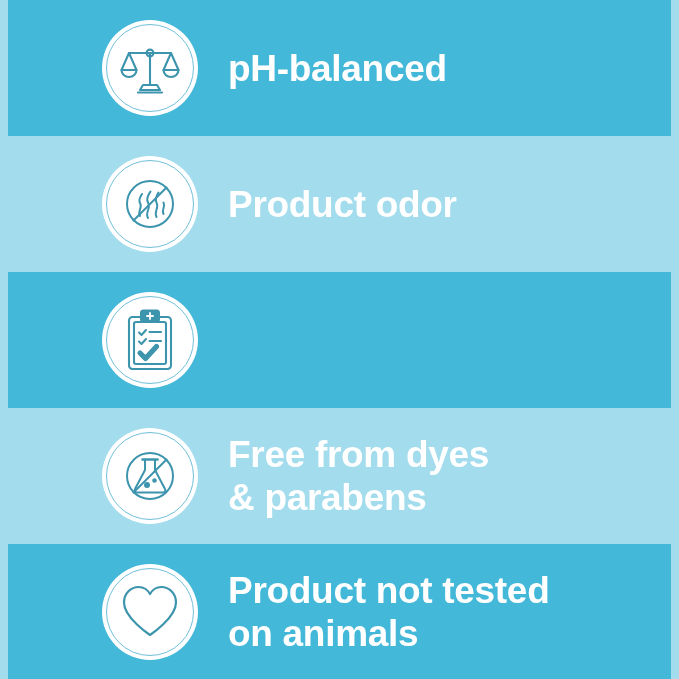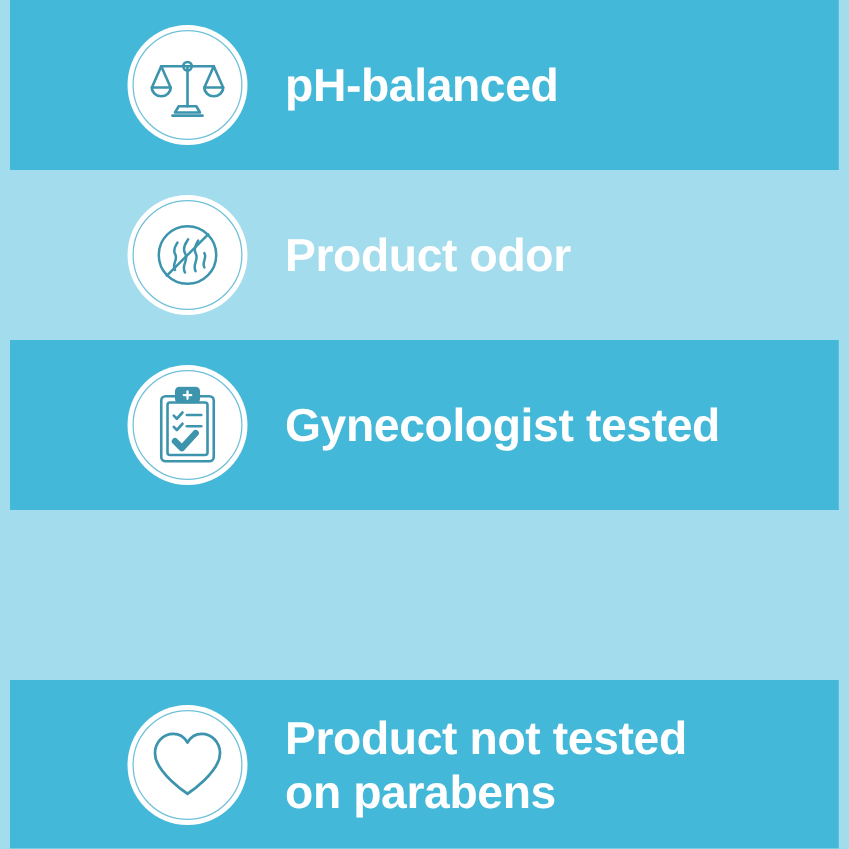--- a/index.html
+++ b/index.html
@@ -155,34 +155,53 @@
             <line x1="27" y1="7" x2="33" y2="7" stroke="#FFFFFF" stroke-width="1.8"></line>
             <path d="M19 23.5 l2.5 2.5 l4.5 -5"></path>
             <line x1="29.5" y1="23" x2="41" y2="23"></line>
             <path d="M19 32.5 l2.5 2.5 l4.5 -5"></path>
             <line x1="29.5" y1="32" x2="41" y2="32"></line>
             <path d="M20 44 l5.5 5.5 l11 -12" stroke-width="5.2"></path>
           </svg>
         </div>
         <div class="icon-ring"></div>
       </div>
-      <div class="label">Gynecologist tested</div>
-    </div>
-  </div>
-
+    </div>
+  </div>
+
+  <div class="band light" style="top:408px;">
+    <div class="band-bg"></div>
+    <div class="band-inner">
+      <div class="icon-wrap">
+        <div class="icon-circle">
+          <svg width="64" height="64" viewBox="0 0 64 64" fill="none" stroke="#3D94AD" stroke-width="2" stroke-linecap="round" stroke-linejoin="round">
+            <circle cx="32" cy="32" r="23"></circle>
+            <line x1="15.5" y1="48.5" x2="48.5" y2="15.5"></line>
+            <path d="M27 16 v10 L17 45 a2.4 2.4 0 0 0 2.1 3.6 h25.8 a2.4 2.4 0 0 0 2.1 -3.6 L37 26 V16"></path>
+            <line x1="24.5" y1="15.5" x2="39.5" y2="15.5" stroke-width="2.6"></line>
+            <circle cx="29" cy="41" r="2" fill="#3D94AD"></circle>
+            <circle cx="36.5" cy="36.5" r="1.3" fill="#3D94AD"></circle>
+          </svg>
+        </div>
+        <div class="icon-ring"></div>
+      </div>
+      <div class="label">Free from dyes
+&amp; parabens</div>
+    </div>
+  </div>
 
   <div class="band dark" style="top:544px; height:135px;">
     <div class="band-bg"></div>
     <div class="band-inner">
       <div class="icon-wrap">
         <div class="icon-circle">
           <svg width="60" height="56" viewBox="0 0 60 56" fill="none" stroke="#3D94AD" stroke-width="2.2" stroke-linecap="round" stroke-linejoin="round">
             <path d="M30 51 C30 51 4 34 4 18.5 C4 9.4 11 3 18.6 3 C24.2 3 28 6.4 30 10 C32 6.4 35.8 3 41.4 3 C49 3 56 9.4 56 18.5 C56 34 30 51 30 51 Z"></path>
           </svg>
         </div>
         <div class="icon-ring"></div>
       </div>
       <div class="label">Product not tested
-on parabens</div>
+on animals</div>
     </div>
   </div>
 
 </div>
 
 </body></html>

